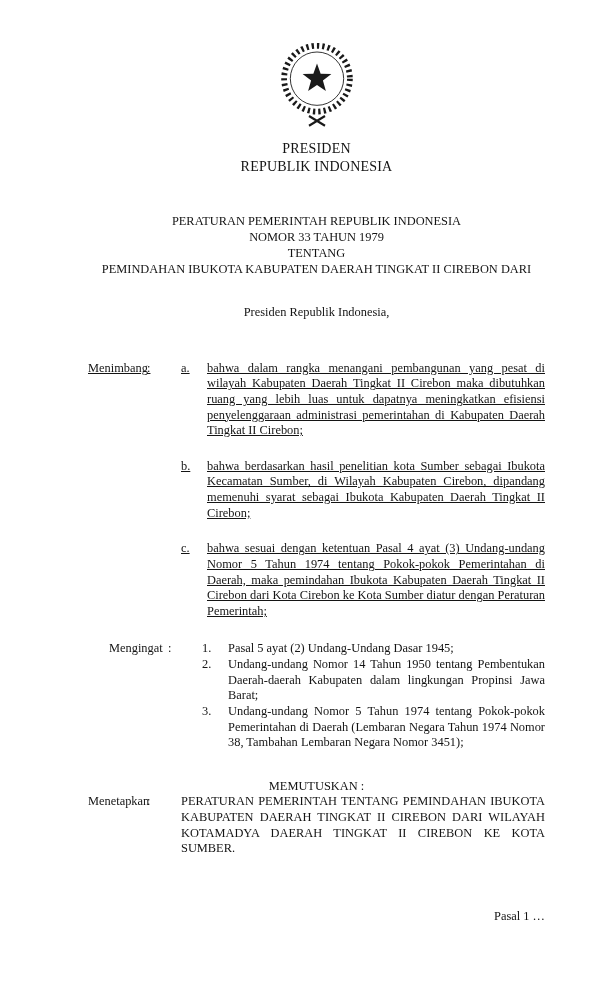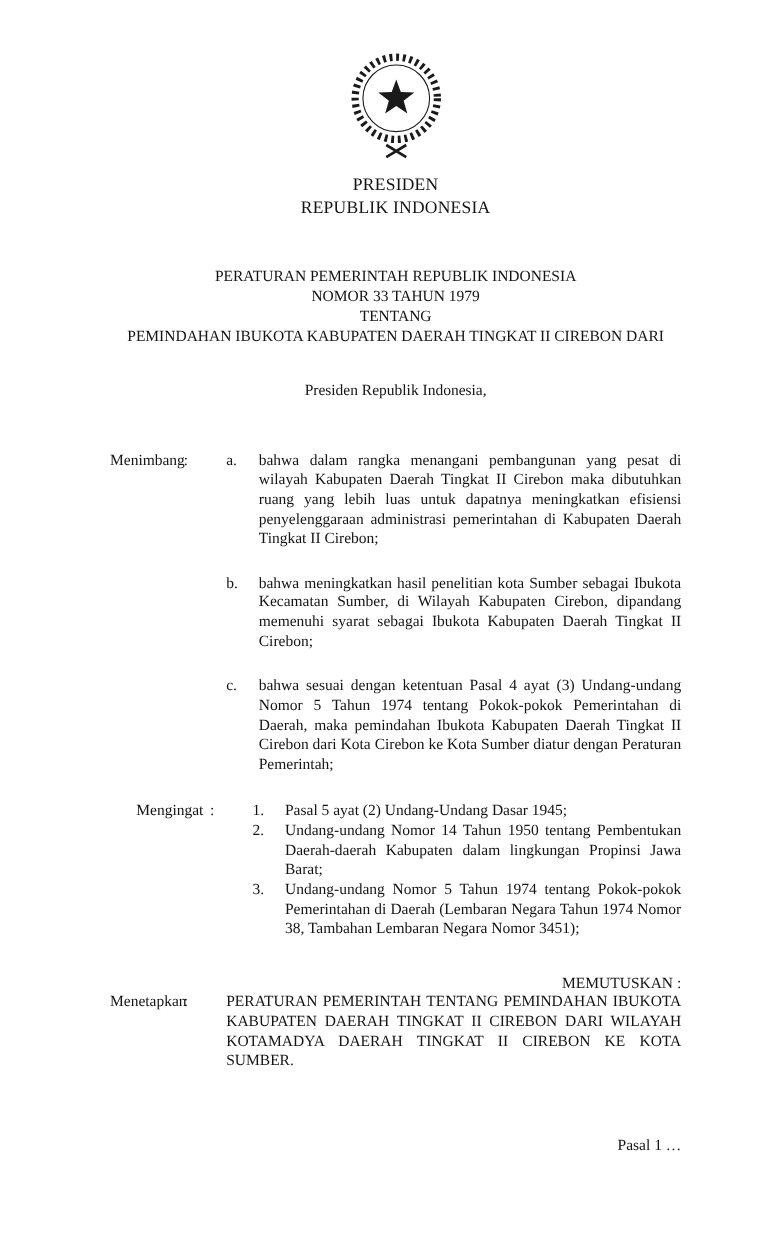--- a/index.html
+++ b/index.html
@@ -38,32 +38,32 @@
   }
   .salutation {
     margin-top: 28px;
     text-align: center;
   }
   .clause {
     display: grid;
     grid-template-columns: 59px 34px 1fr;
     align-items: start;
   }
-  .clause-menimbang { margin-top: 40px; }
+  .clause-menimbang { margin-top: 40px; text-decoration: underline; }
   .clause-mengingat { margin-top: 22px; margin-left: 21px; }
   .clause-menetapkan { }
   .clause .label { white-space: nowrap; }
   .item { display: flex; }
   .item .marker { width: 26px; flex: 0 0 26px; }
   .item .text { flex: 1; text-align: justify; }
   .item.spaced + .item.spaced { margin-top: 20px; }
   .menetapkan-text { text-align: justify; }
   .memutuskan {
     margin-top: 28px;
-    text-align: right;
+    text-align: center;
   }
   .footer-line {
     position: absolute;
     top: 909px;
     right: 67px;
   }
 </style>
 </head>
 <body>
 
@@ -94,21 +94,21 @@
   <div class="clause clause-menimbang">
     <div class="label">Menimbang</div>
     <div class="colon">:</div>
     <div class="content">
       <div class="item spaced">
         <div class="marker">a.</div>
         <div class="text">bahwa dalam rangka menangani pembangunan yang pesat di wilayah Kabupaten Daerah Tingkat II Cirebon maka dibutuhkan ruang yang lebih luas untuk dapatnya meningkatkan efisiensi penyelenggaraan administrasi pemerintahan di Kabupaten Daerah Tingkat II Cirebon;</div>
       </div>
       <div class="item spaced">
         <div class="marker">b.</div>
-        <div class="text">bahwa meningkatkan hasil penelitian kota Sumber sebagai Ibukota Kecamatan Sumber, di Wilayah Kabupaten Cirebon, dipandang memenuhi syarat sebagai Ibukota Kabupaten Daerah Tingkat II Cirebon;</div>
+        <div class="text">bahwa berdasarkan hasil penelitian kota Sumber sebagai Ibukota Kecamatan Sumber, di Wilayah Kabupaten Cirebon, dipandang memenuhi syarat sebagai Ibukota Kabupaten Daerah Tingkat II Cirebon;</div>
       </div>
       <div class="item spaced">
         <div class="marker">c.</div>
         <div class="text">bahwa sesuai dengan ketentuan  Pasal 4 ayat (3) Undang-undang Nomor 5 Tahun 1974 tentang Pokok-pokok Pemerintahan di Daerah, maka pemindahan Ibukota Kabupaten Daerah Tingkat II Cirebon dari Kota Cirebon ke Kota Sumber diatur dengan Peraturan Pemerintah;</div>
       </div>
     </div>
   </div>
 
   <div class="clause clause-mengingat">
     <div class="label">Mengingat</div>

